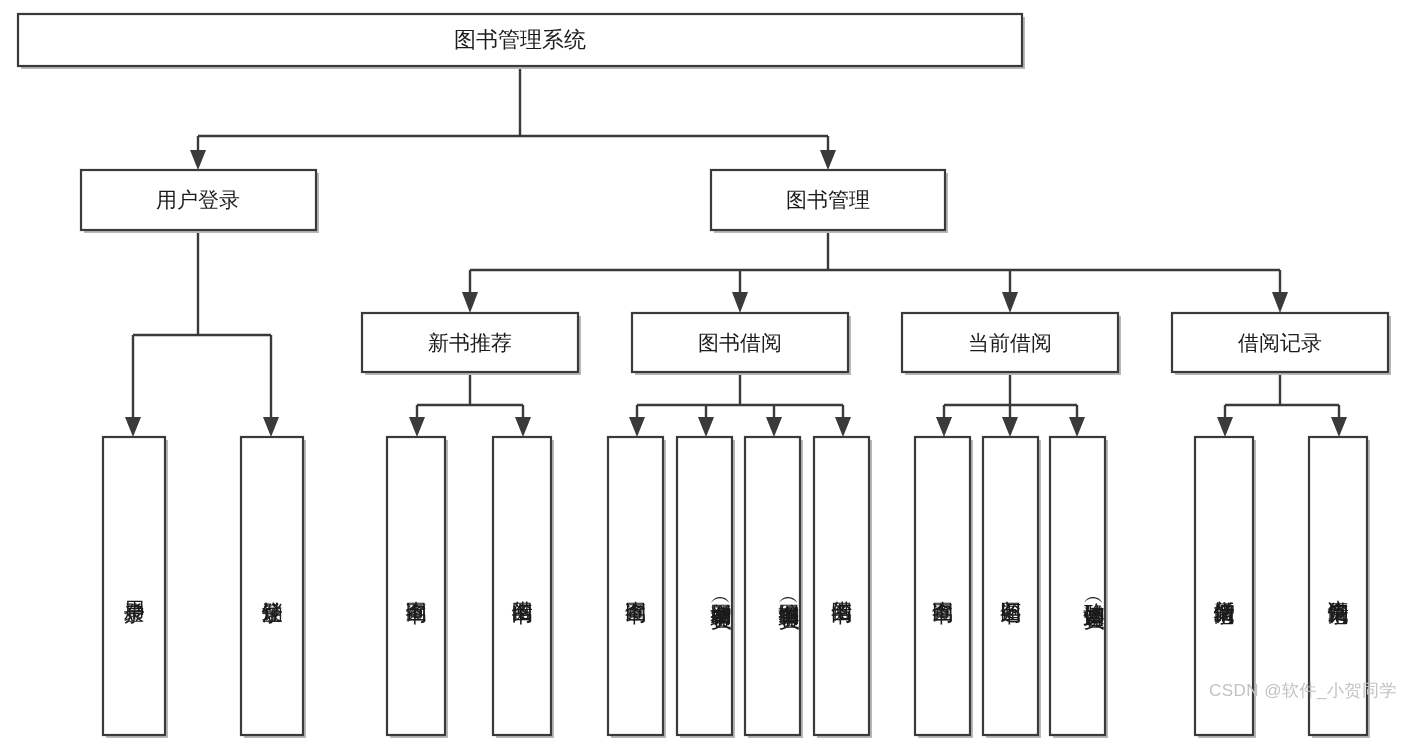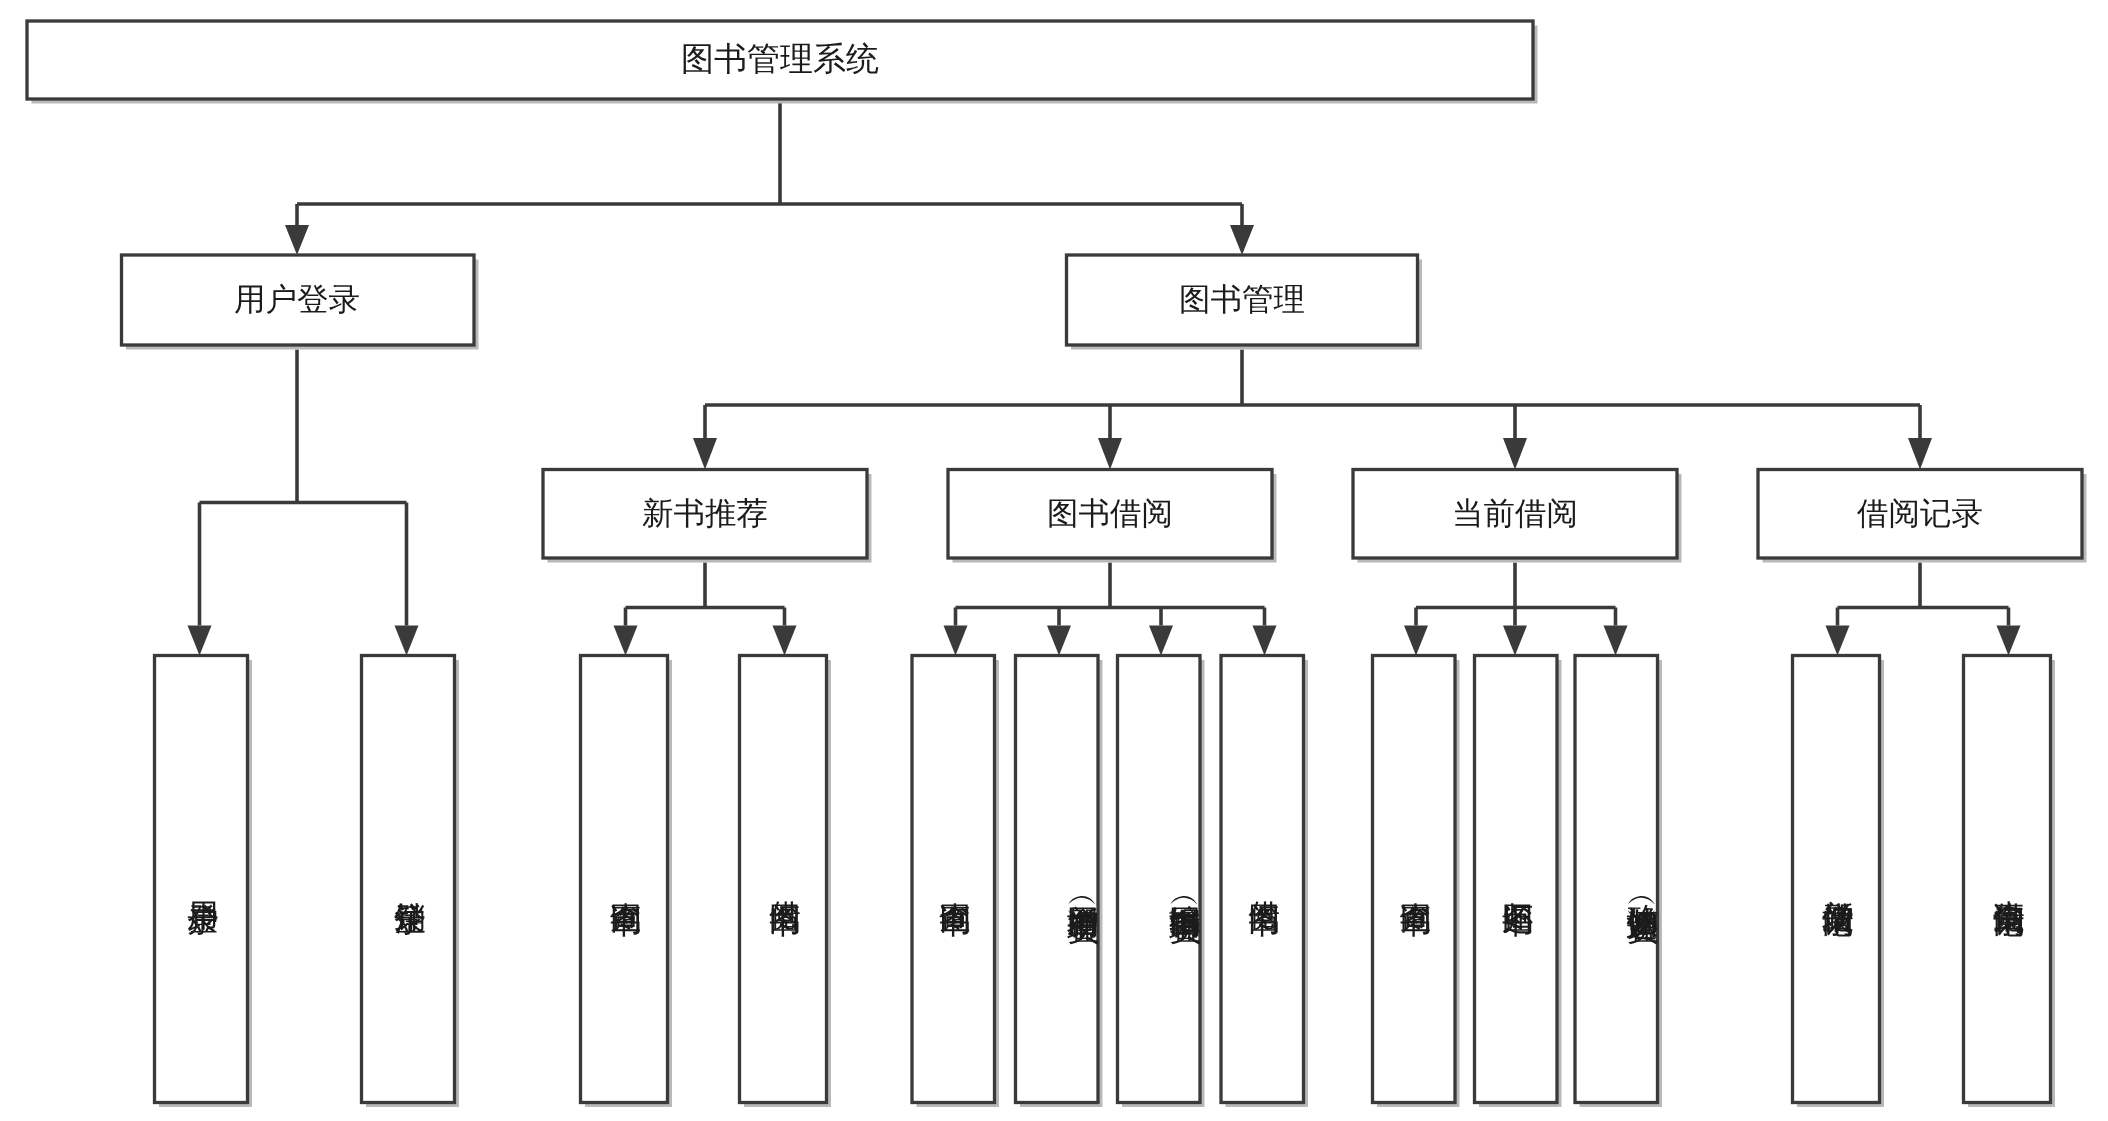--- a/index.html
+++ b/index.html
@@ -231,13 +231,14 @@
   <div class="vlabel" style="left:745px; top:437px; width:55px; height:298px; align-items:flex-start; padding-top:8px; box-sizing:border-box;">编辑图书（管理员）</div>
   <div class="vlabel" style="left:814px; top:437px; width:55px; height:298px;">借阅图书</div>
 
   <div class="vlabel" style="left:915px; top:437px; width:55px; height:298px;">查询图书</div>
   <div class="vlabel" style="left:983px; top:437px; width:55px; height:298px;">归还图书</div>
   <div class="vlabel" style="left:1050px; top:437px; width:55px; height:298px; align-items:flex-start; padding-top:8px; box-sizing:border-box;">确认归还（管理员）</div>
 
   <div class="vlabel" style="left:1195px; top:437px; width:58px; height:298px;">新增借阅记录</div>
   <div class="vlabel" style="left:1309px; top:437px; width:58px; height:298px;">查询借阅记录</div>
 
+  <div class="watermark">CSDN @软件_小贺同学</div>
 </div>
 
 </body></html>

